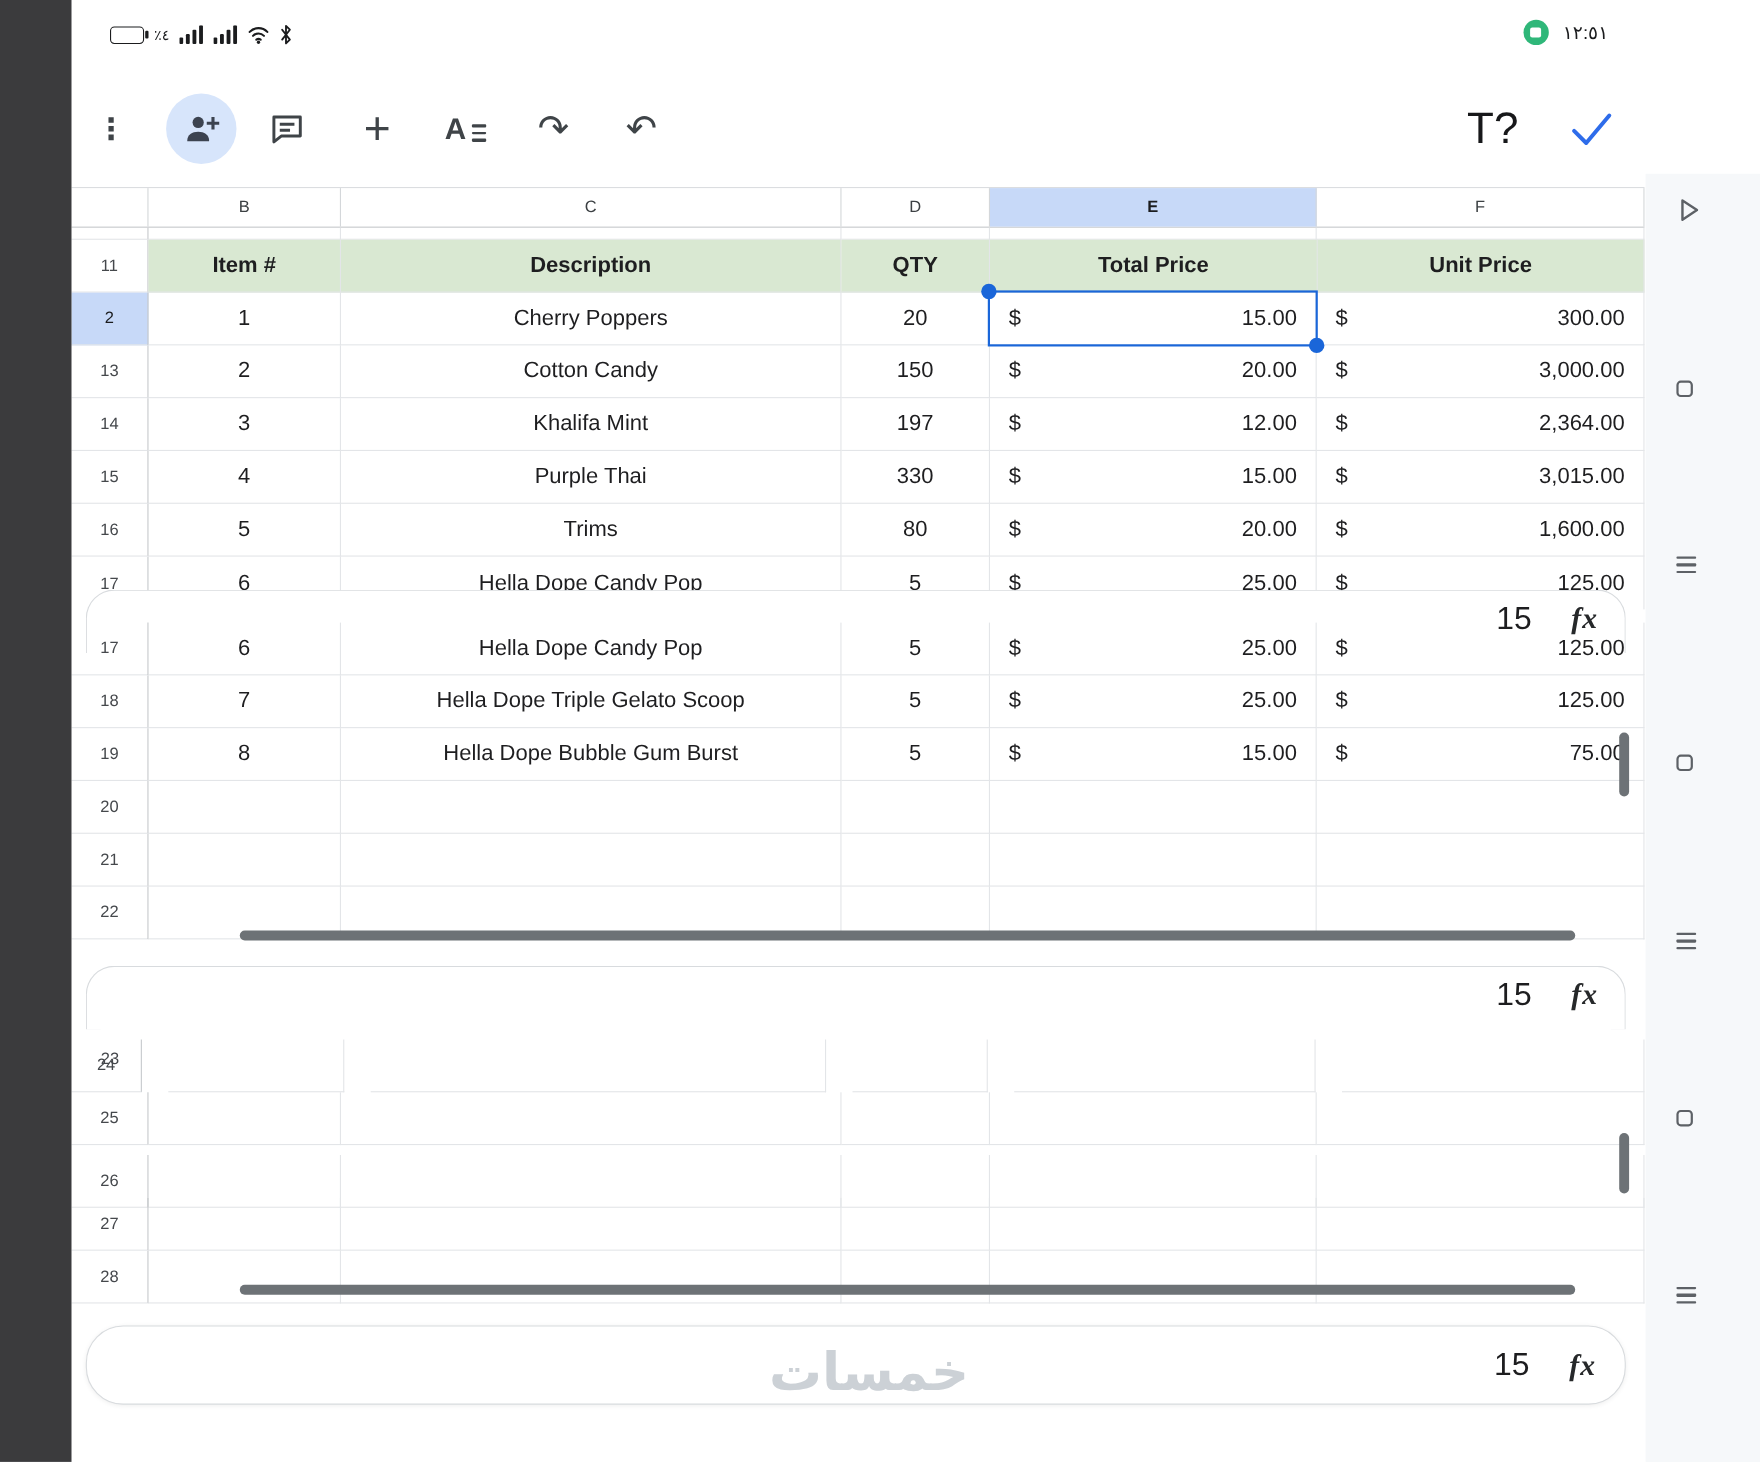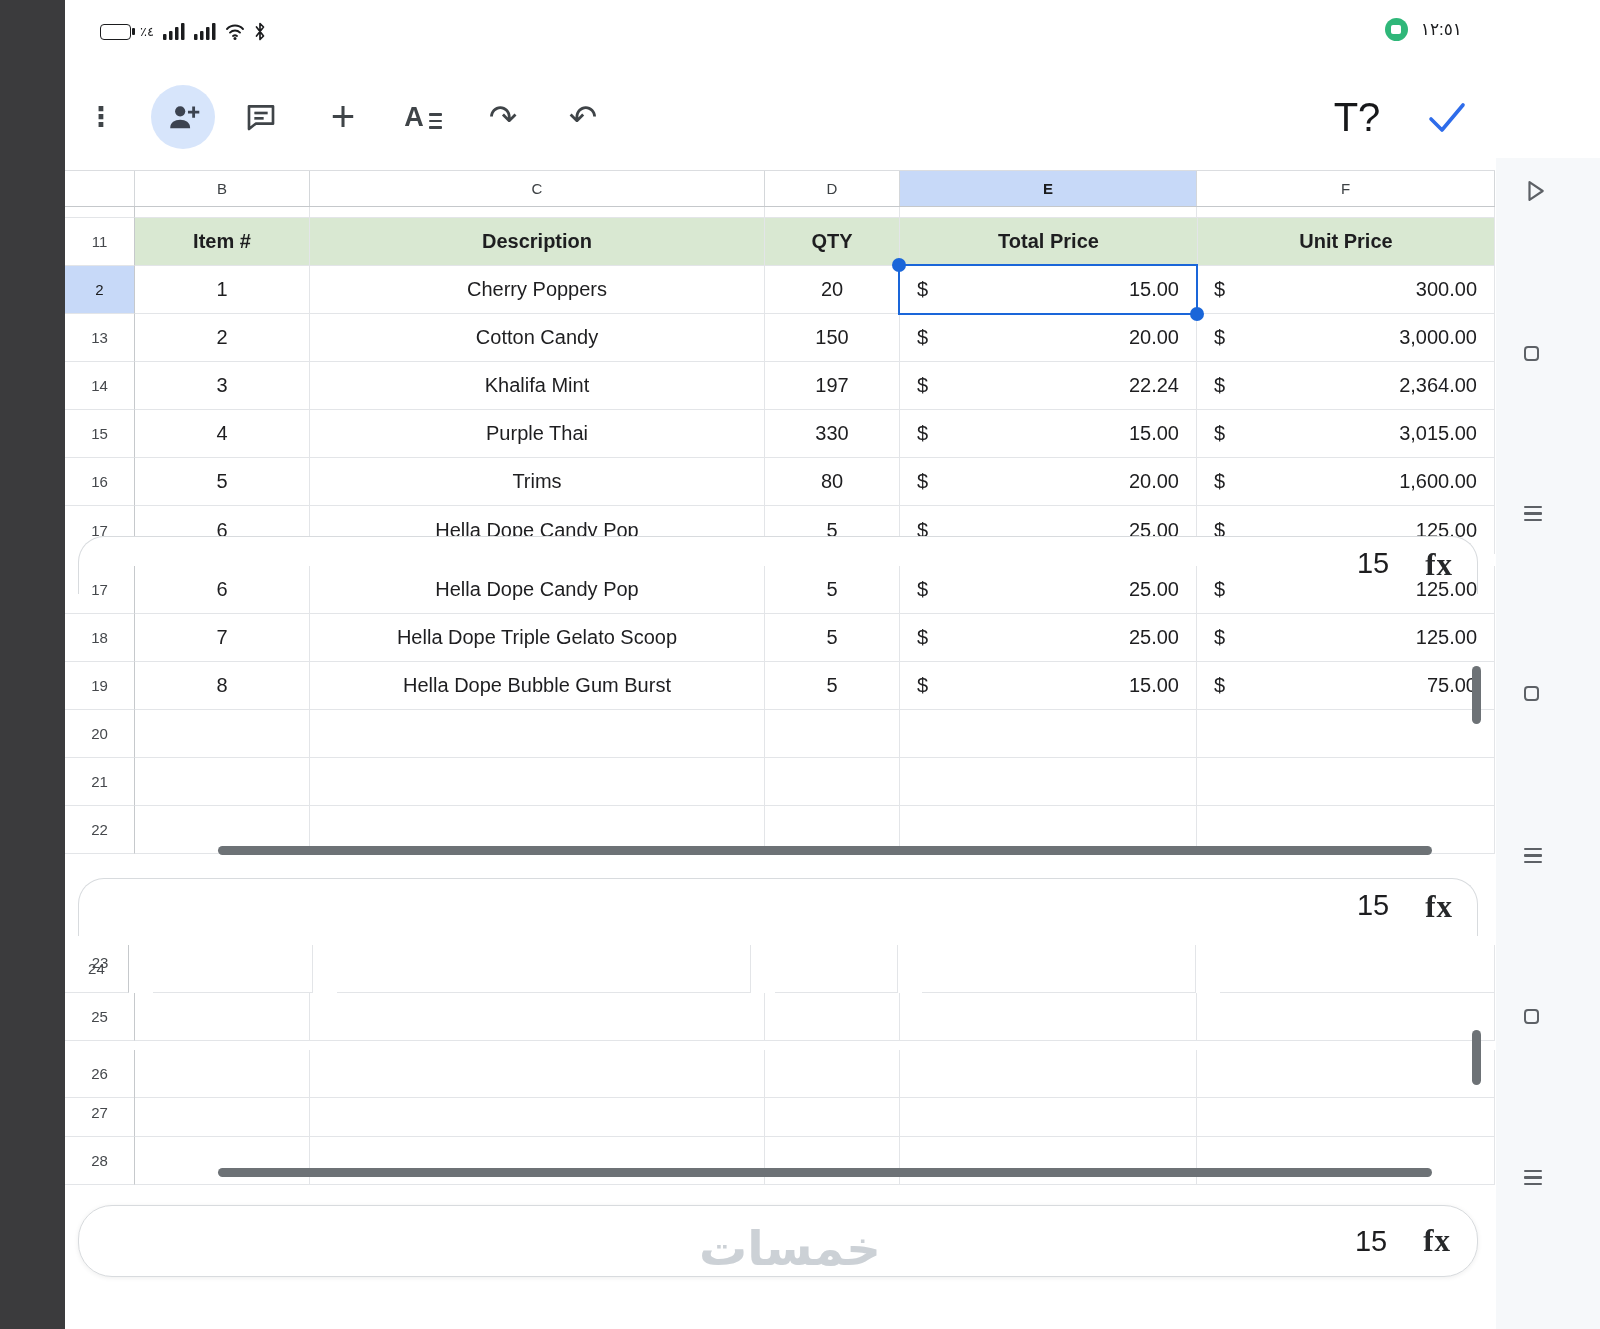--- a/index.html
+++ b/index.html
@@ -61,21 +61,21 @@
 
 .sel-box{position:absolute;left:898px;top:264px;width:300px;height:51px;border:2.5px solid #1a66d9;z-index:4;pointer-events:none}
 .handle{position:absolute;width:14px;height:14px;border-radius:50%;background:#1a66d9;pointer-events:auto}
 .handle.tl{left:-8px;top:-8px}
 .handle.br{right:-8px;bottom:-8px}
 
 
 .fx-bar{position:absolute;left:78px;width:1400px;height:58px;background:#fff;border:1.6px solid #d8dbde;border-bottom:none;border-radius:26px 26px 0 0;z-index:2;display:flex;justify-content:flex-end;align-items:flex-start;gap:36px;padding:10px 24px 0 0}
 .bar2{top:536px}.bar3{top:878px}
 .fxval{font-size:29px;color:#1d1d1f}
-.fx{font-family:"Liberation Serif","DejaVu Serif",serif;font-weight:700;font-size:31px;color:#26282a;letter-spacing:1px}
+.fx{font-family:"Liberation Serif","DejaVu Serif",serif;font-style:italic;font-weight:700;font-size:27px;color:#26282a;letter-spacing:1px}
 .formula-bar{position:absolute;left:78px;top:1205px;width:1400px;height:72px;background:#fff;border:1.6px solid #d8dbde;border-radius:34px;z-index:6;display:flex;justify-content:flex-end;align-items:center;gap:36px;padding:0 26px;box-shadow:0 1px 5px rgba(0,0,0,.07)}
 
 
 .watermark{position:absolute;left:655px;top:1220px;width:270px;text-align:center;font-size:48px;font-weight:700;color:#ccd1d6;z-index:7}
 
 
 .hscroll{position:absolute;left:218px;width:1214px;height:9px;border-radius:5px;background:#6d7276;z-index:5}
 .hs1{top:846px}.hs2{top:1168px}
 .vpill{position:absolute;left:1472px;width:9px;border-radius:5px;background:#6d7276;z-index:5}
 .vp1{top:666px;height:58px}.vp2{top:1030px;height:55px}
@@ -262,21 +262,21 @@
         <span class="amt">3,000.00</span>
       </div>
     </div>
     <div class="grid-row" style="top: 362px; height: 48px;">
       <div class="cell num">14</div>
       <div class="cell" style="width: 175px;">3</div>
       <div class="cell" style="width: 455px;">Khalifa Mint</div>
       <div class="cell" style="width: 135px;">197</div>
       <div class="cell money" style="width: 297px;">
         <span class="cur">$</span>
-        <span class="amt">22.24</span>
+        <span class="amt">12.00</span>
       </div>
       <div class="cell money" style="width: 298px;">
         <span class="cur">$</span>
         <span class="amt">2,364.00</span>
       </div>
     </div>
     <div class="grid-row" style="top: 410px; height: 48px;">
       <div class="cell num">15</div>
       <div class="cell" style="width: 175px;">4</div>
       <div class="cell" style="width: 455px;">Purple Thai</div>

